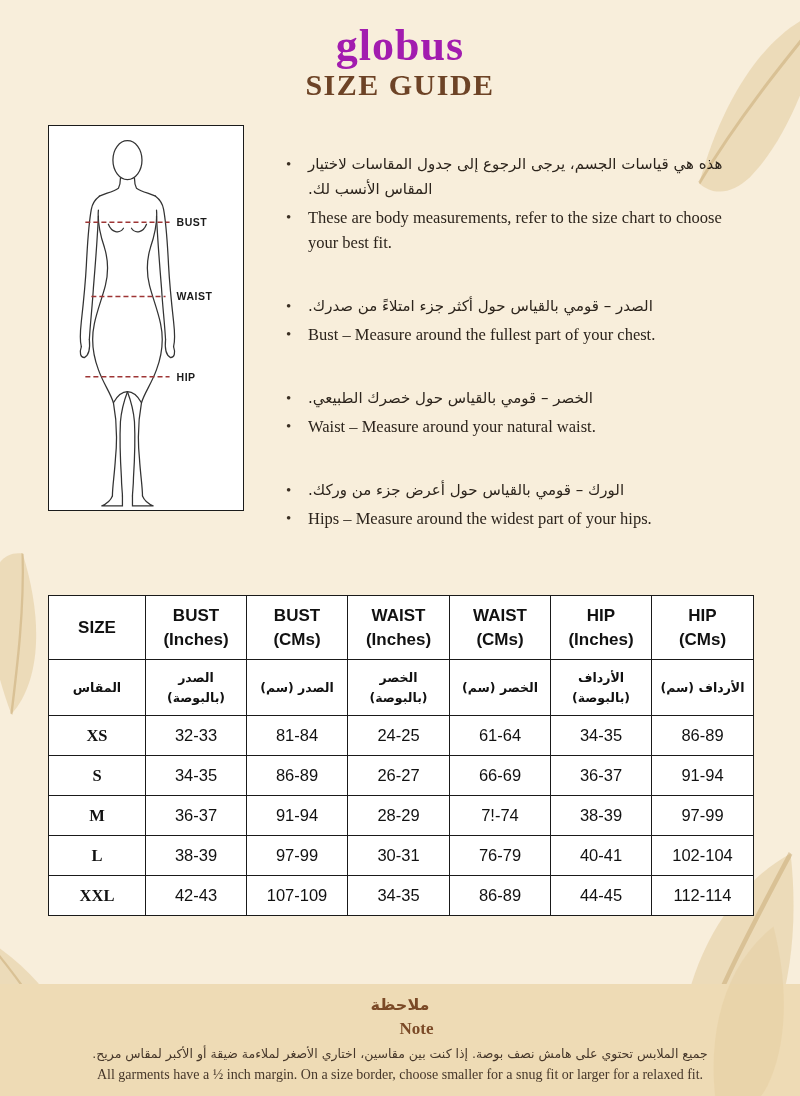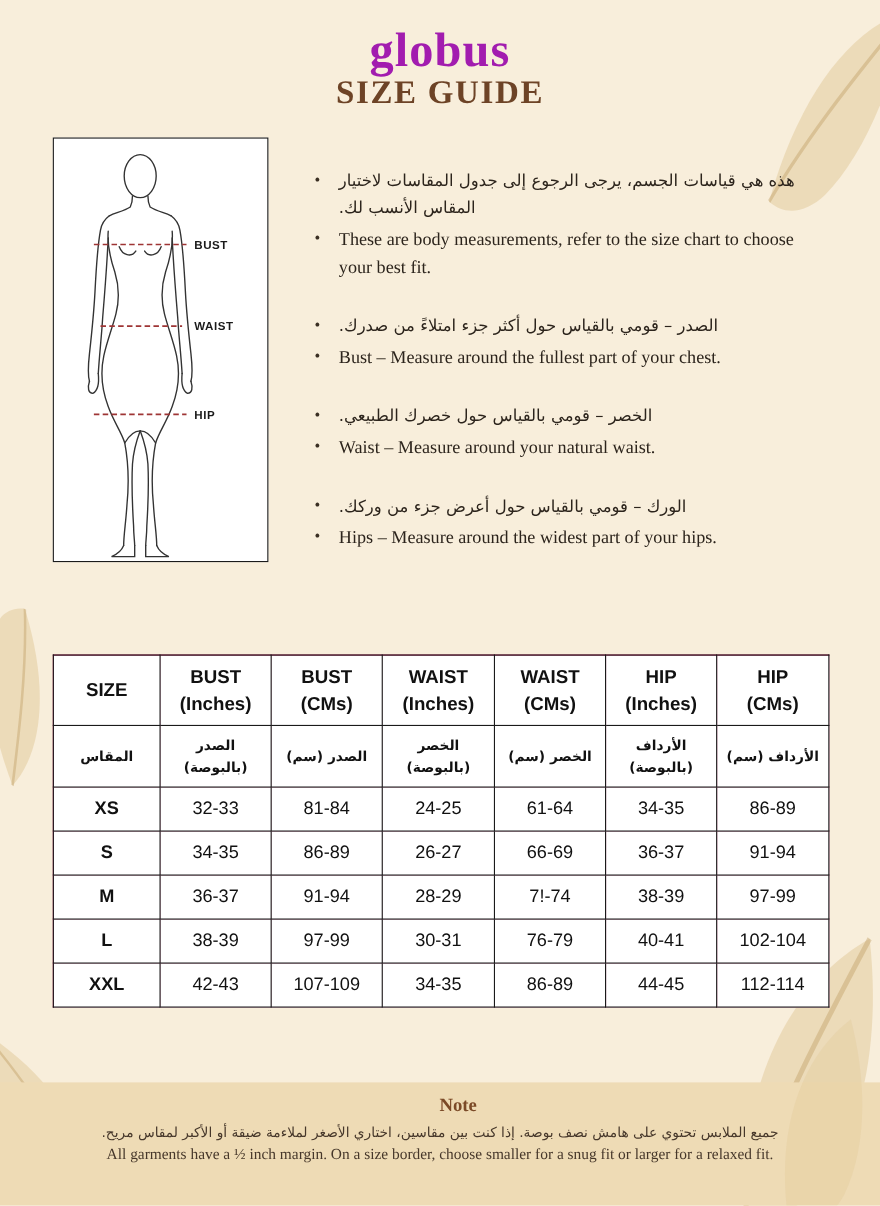--- a/index.html
+++ b/index.html
@@ -37,21 +37,21 @@
     position:absolute; left:48px; top:125px; width:196px; height:386px;
     background:#ffffff; border:1.5px solid #1b1b1b; z-index:1;
   }
   .figure-box svg { width:100%; height:100%; display:block; }
   .figure-lines path, .figure-lines ellipse { fill:none; stroke:#333; stroke-width:1.25; stroke-linecap:round; }
   .measure-lines line { stroke:#9e3535; stroke-width:1.5; stroke-dasharray:5 3; }
   .m-label { font-family:"Liberation Sans", sans-serif; font-size:10.5px; font-weight:bold; fill:#1a1a1a; letter-spacing:.5px; }
 
   .instructions {
     position:absolute; left:286px; top:152px; width:442px;
-    display:flex; flex-direction:column; gap:29px; z-index:1;
+    display:flex; flex-direction:column; gap:39px; z-index:1;
   }
   .group { display:flex; flex-direction:column; gap:3px; }
   .line { display:flex; }
   .dot { width:22px; flex:none; line-height:25px; color:#3a2e22; font-size:15px; }
   .dot::before { content:"•"; }
   .txt { flex:1; line-height:25px; color:#2c241c; }
   .txt.ar { direction:rtl; text-align:left; font-family:"DejaVu Sans", sans-serif; font-size:15px; }
   .txt.en { font-family:"Liberation Serif", serif; font-size:16.5px; }
 
   .model-note { position:absolute; left:48px; top:531px; z-index:1; }
@@ -73,21 +73,21 @@
     background:#ffffff;
   }
   .th-en {
     font-family:"Liberation Sans", sans-serif; font-weight:700; font-size:17px;
     color:#111; height:64px; white-space:pre-line; line-height:1.4;
   }
   .th-ar {
     font-family:"DejaVu Sans", sans-serif; font-weight:700; font-size:12.5px;
     color:#111; height:56px; white-space:pre-line; direction:rtl; line-height:1.55;
   }
-  .td-size { font-family:Liberation Sans, sans-serif; font-weight:700; font-size:16.5px; color:#111; height:40px; }
+  .td-size { font-family:Liberation Serif, serif; font-weight:700; font-size:16.5px; color:#111; height:40px; }
   .td-val  { font-family:"Liberation Sans", sans-serif; font-weight:400; font-size:16.5px; color:#111; height:40px; }
 
   .footer {
     position:absolute; left:0; bottom:0; width:800px; height:112px;
     background:#eedbb5; text-align:center; padding-top:9px; z-index:1;
   }
   .footer .t-ar { font-family:"DejaVu Sans", sans-serif; font-weight:700; font-size:16px; color:#7b4a27; line-height:24px; }
   .footer .t-en { font-family:"Liberation Serif", serif; font-weight:700; font-size:17px; color:#7b4a27; line-height:23px;padding-left:33px; }
   .footer .b-ar { direction:rtl; font-family:"DejaVu Sans", sans-serif; font-size:12.5px; color:#46372a; line-height:22px; margin-top:3px; padding:0 20px; }
   .footer .b-en { font-family:"Liberation Serif", serif; font-size:14px; color:#46372a; line-height:20px; padding:0 20px; }
@@ -279,18 +279,19 @@
         <td class="td-val">107-109</td>
         <td class="td-val">34-35</td>
         <td class="td-val">86-89</td>
         <td class="td-val">44-45</td>
         <td class="td-val">112-114</td>
       </tr>
     </tbody>
   </table>
 
   <div class="footer">
+    <div class="t-ar">ملاحظة</div>
     <div class="t-en">Note</div>
     <div class="b-ar" dir="rtl">جميع الملابس تحتوي على هامش نصف بوصة. إذا كنت بين مقاسين، اختاري الأصغر لملاءمة ضيقة أو الأكبر لمقاس مريح.</div>
     <div class="b-en">All garments have a ½ inch margin. On a size border, choose smaller for a snug fit or larger for a relaxed fit.</div>
   </div>
 
 </div>
 
 </body></html>

